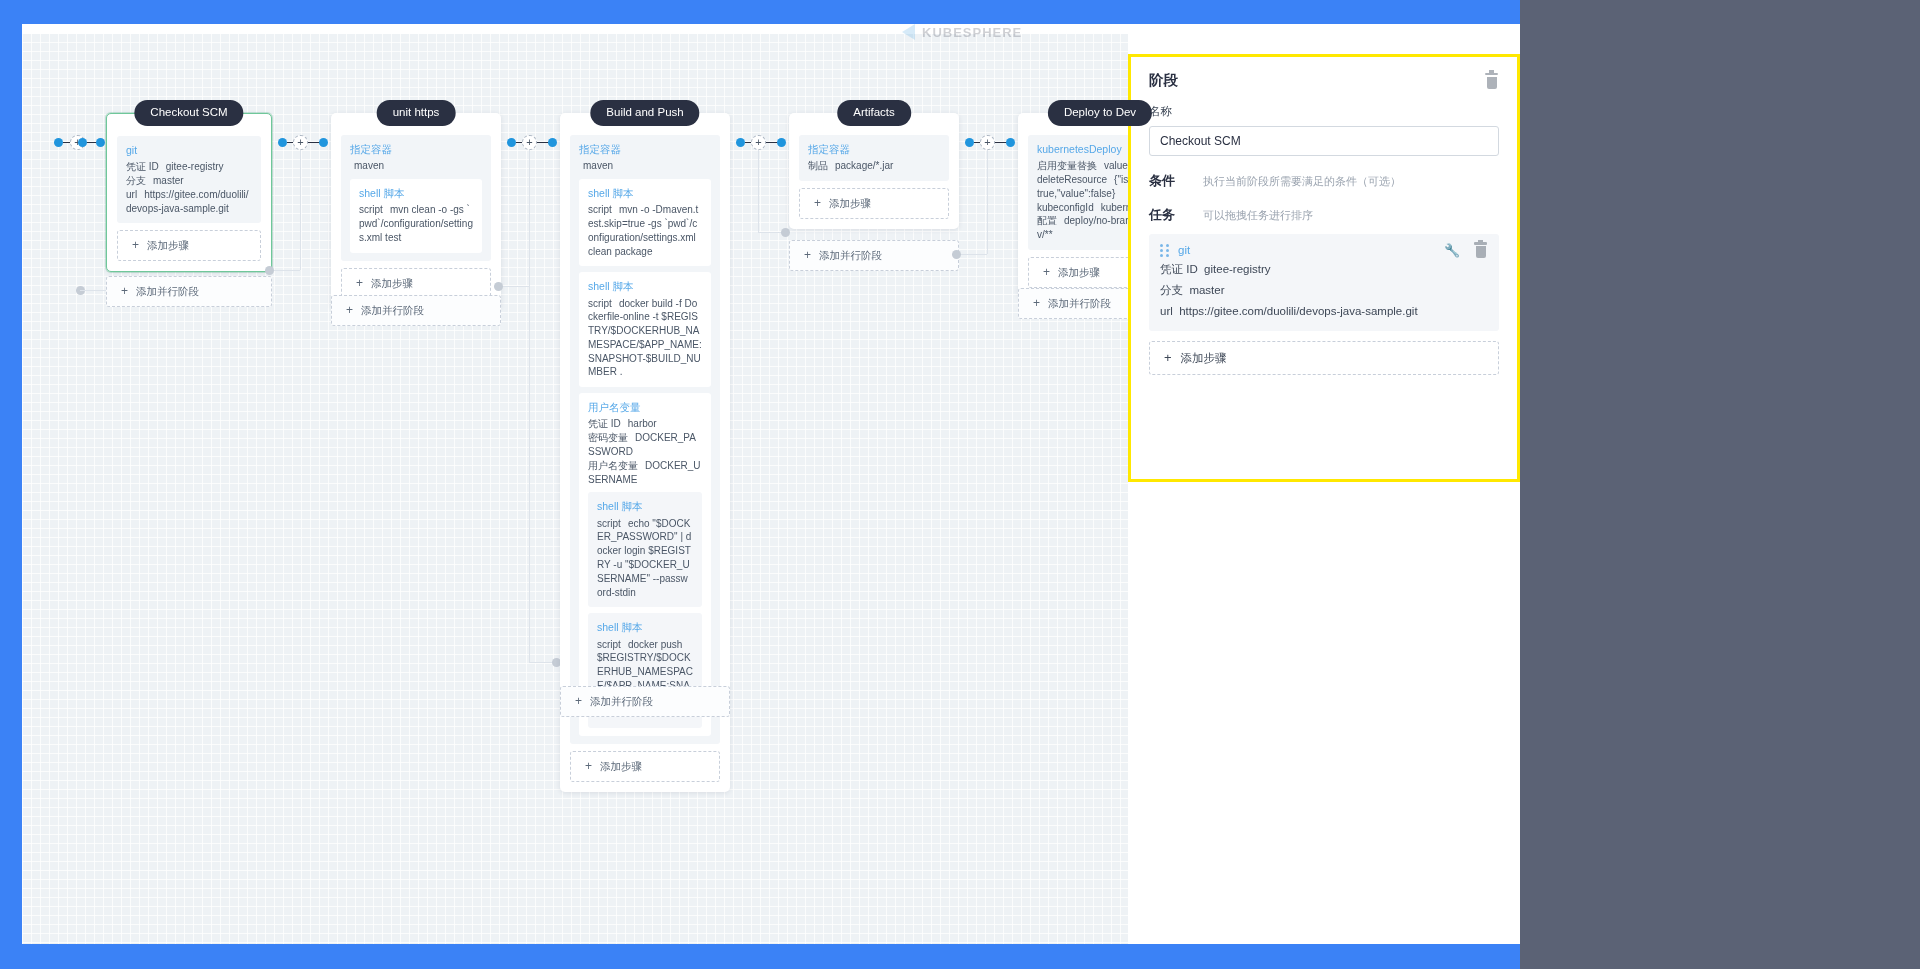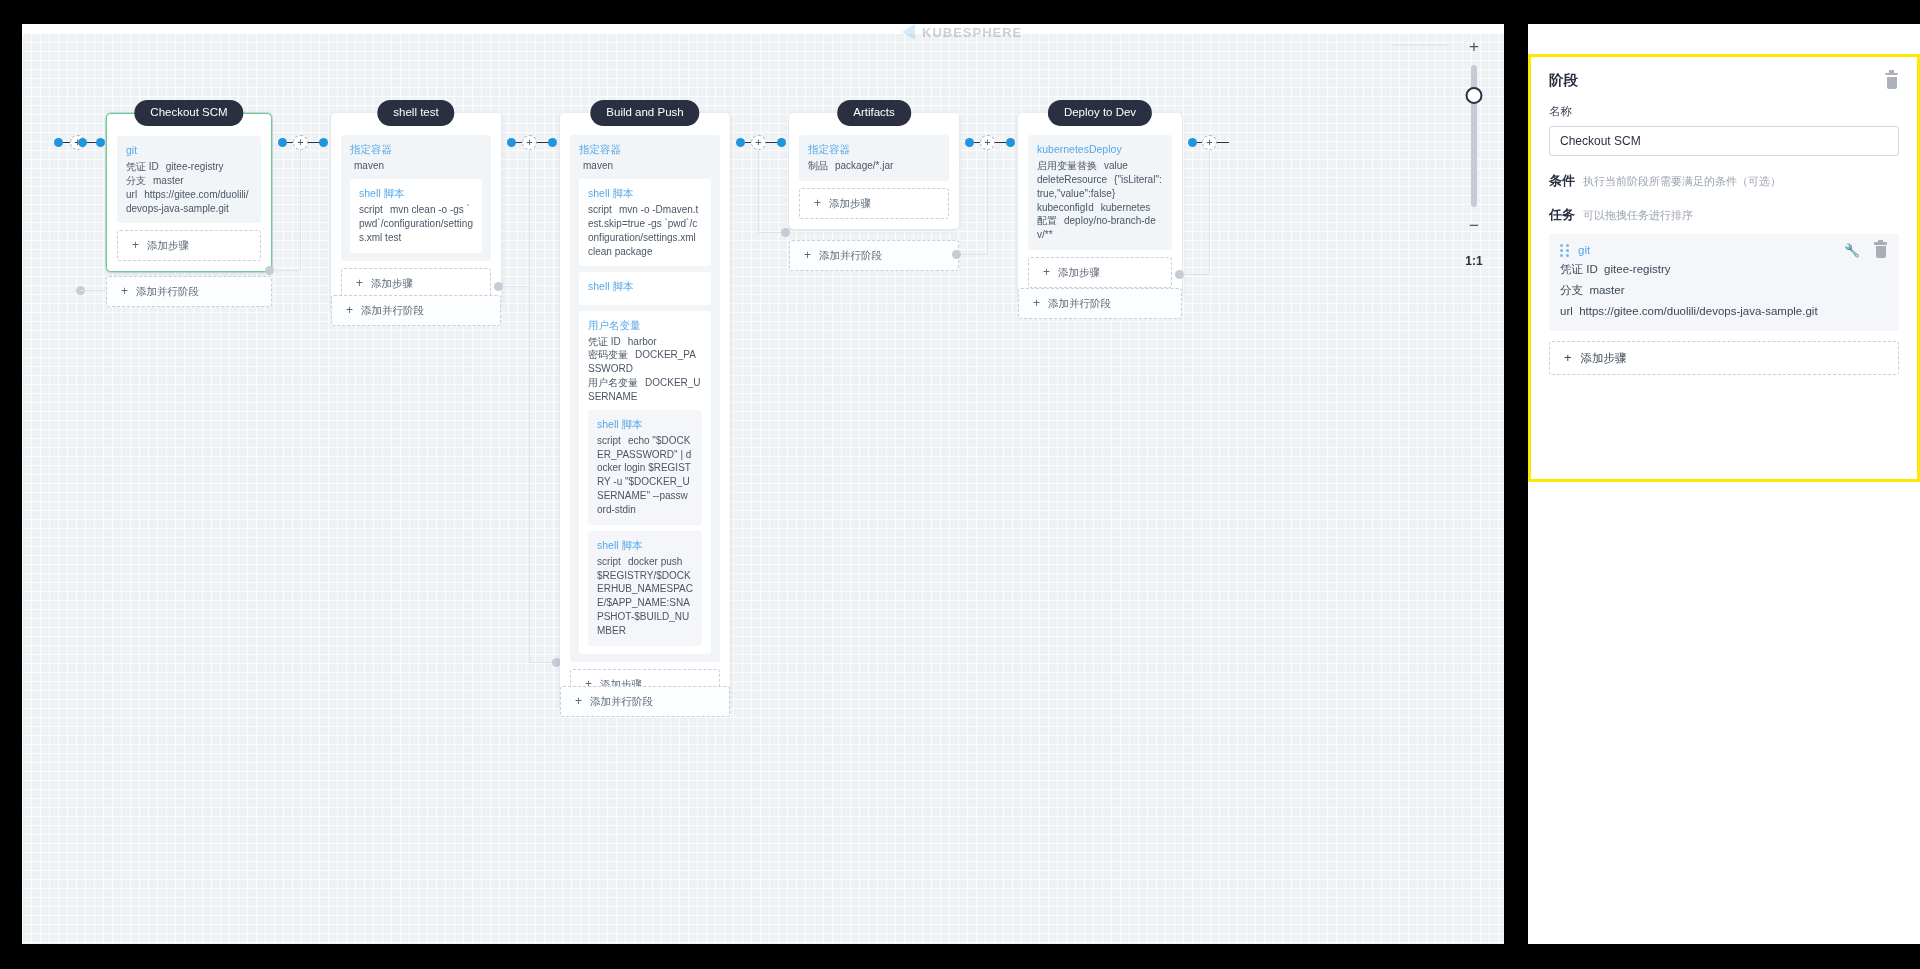--- a/index.html
+++ b/index.html
@@ -3,21 +3,21 @@
 <meta charset="utf-8">
 <style>
   * { box-sizing: border-box; }
   html, body {
     margin: 0; padding: 0;
     width: 1920px; height: 969px;
     overflow: hidden;
     font-family: "Liberation Sans", "DejaVu Sans", sans-serif;
     background: #5b6275;
   }
-  #root { position: relative; width: 1920px; height: 969px; background: #000000; }
+  #root { position: relative; width: 1520px; height: 969px; background: #3b82f6; }
 
   
   .canvas {
     position: absolute; left: 22px; top: 24px;
     width: 1482px; height: 920px;
     background-color: #eef2f5;
     background-image:
       linear-gradient(to right, rgba(255,255,255,0.75) 1px, transparent 1px),
       linear-gradient(to bottom, rgba(255,255,255,0.75) 1px, transparent 1px);
     background-size: 9px 9px;
@@ -139,21 +139,21 @@
   .trash .lid:after { content:''; position:absolute; left:4px; top:-2.5px; width:5px; height:2.5px; background:#6b7480; }
   .trash .body { position:absolute; top:4px; left:2.5px; width:10px; height:12px; background:#6b7480; border-radius:0 0 2px 2px; }
 
   .field-label { font-size:11.5px; color:#3d4756; margin: 14px 0 7px 0; }
   .text-input {
     width:100%; height:30px; border:1px solid #d3d9e0; border-radius:3px;
     background:#fff; font-size:12px; color:#2a3042;
     padding: 0 10px; font-family:"Liberation Sans", sans-serif;
     outline:none;
   }
-  .sec-head { margin-top:16px; display:flex; align-items:baseline; }
+  .sec-head { margin-top:16px; display:flex; align-items:baseline;gap:20px; }
   .sec-head .b { font-size:13px; font-weight:bold; color:#2a3042; }
   .sec-head .hint { font-size:11px; color:#9aa3af; margin-left:8px; }
 
   .dashed-btn {
     margin-top:10px; border:1px dashed #c8cfda; border-radius:3px;
     font-size:11.5px; color:#3d4756; padding:8px 0 8px 14px; background:#fff;
     cursor:pointer;
   }
   .dashed-btn .plus { margin-right:9px; font-size:13px; color:#3d4756; }
 
@@ -238,21 +238,21 @@
     <div class="dot" style="left:256px; top:114px;"></div>
     <div class="conn" style="left:265px; top:118px; width:15px;"></div>
     <div class="plusnode" style="left:271px; top:111px;">+</div>
     <div class="conn" style="left:286px; top:118px; width:15px;"></div>
     <div class="dot" style="left:297px; top:114px;"></div>
     <div class="vline" style="left:278px; top:126px; height:120px;"></div>
     <div class="hline" style="left:250px; top:246px; width:28px;"></div>
     <div class="dot grey" style="left:243px; top:242px;"></div>
 
     <div class="stage-col" style="left:309px; top:76px; width:170px;">
-      <div class="stage-title">shell test</div>
+      <div class="stage-title">unit https</div>
       <div class="stage-card">
         <div class="step-block">
           <div class="step-title">指定容器</div>
           <div class="kv" style="padding-left:4px;">maven</div>
           <div class="nested">
             <div class="step-title">shell 脚本</div>
             <div class="kv">
               <span class="k">script</span><span class="sp"></span><span class="v">mvn clean -o -gs `pwd`/configuration/settings.xml test</span>
             </div>
           </div>
@@ -286,20 +286,23 @@
 
           <div class="nested">
             <div class="step-title">shell 脚本</div>
             <div class="kv">
               <span class="k">script</span><span class="sp"></span><span class="v">mvn -o -Dmaven.test.skip=true -gs `pwd`/configuration/settings.xml clean package</span>
             </div>
           </div>
 
           <div class="nested">
             <div class="step-title">shell 脚本</div>
+            <div class="kv">
+              <span class="k">script</span><span class="sp"></span><span class="v">docker build -f Dockerfile-online -t $REGISTRY/$DOCKERHUB_NAMESPACE/$APP_NAME:SNAPSHOT-$BUILD_NUMBER .</span>
+            </div>
           </div>
 
           <div class="nested">
             <div class="step-title">用户名变量</div>
             <div class="kv">
               <span class="k">凭证 ID</span><span class="sp"></span><span class="v">harbor</span>
             </div>
             <div class="kv">
               <span class="k">密码变量</span><span class="sp"></span><span class="v">DOCKER_PASSWORD</span>
             </div>

